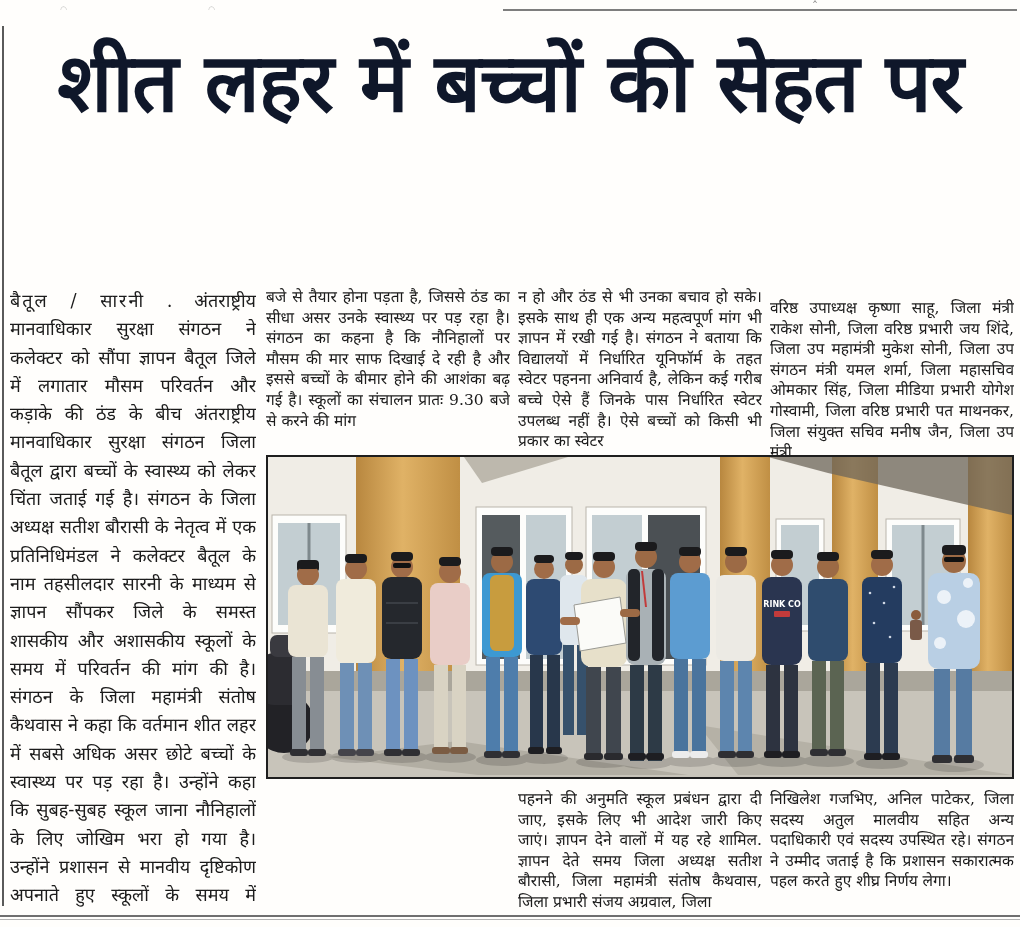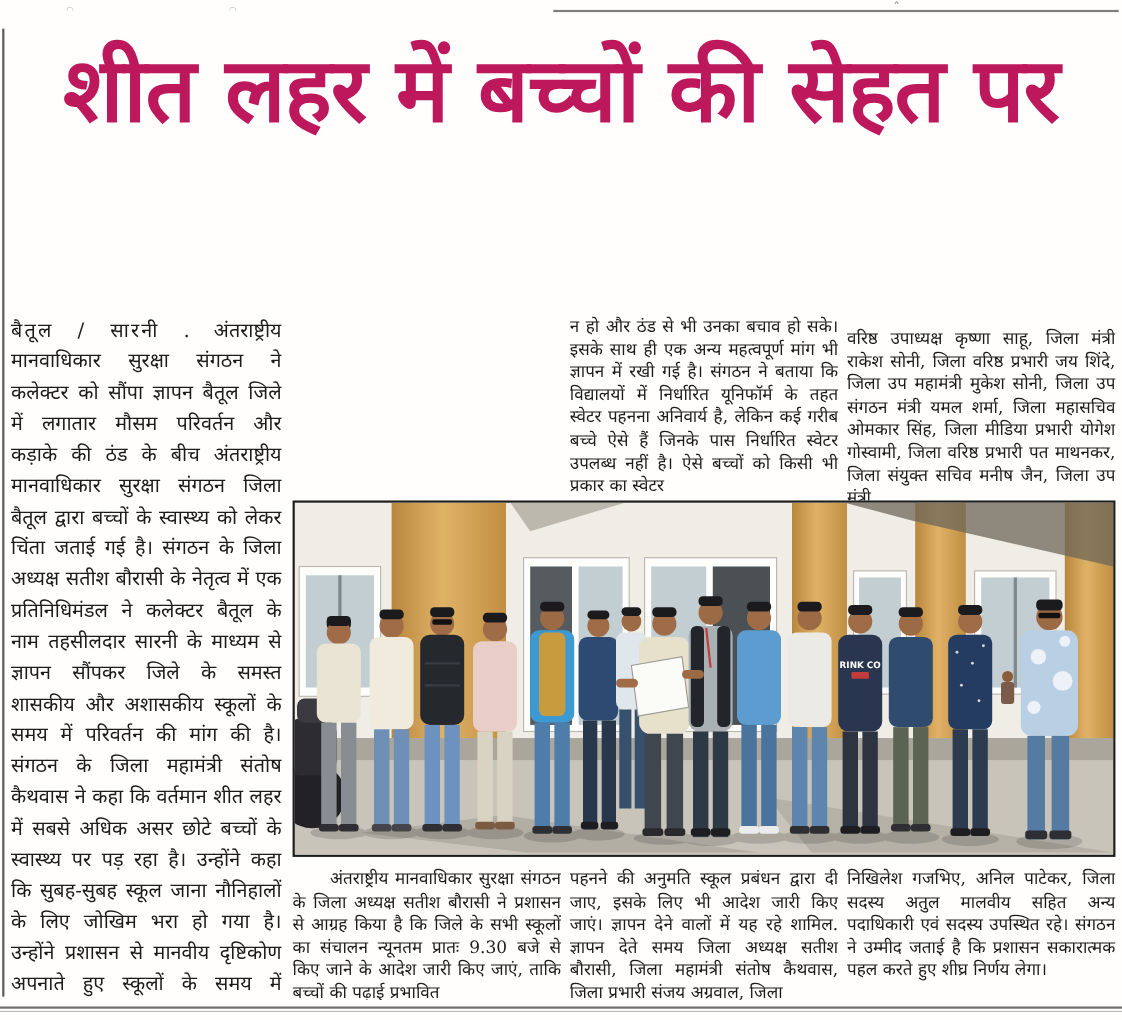--- a/index.html
+++ b/index.html
@@ -9,21 +9,21 @@
   
   .top-frag{position:absolute;top:0;height:10px;overflow:hidden;color:#444;font-size:12px;opacity:.65;}
   .rule-top-right{position:absolute;left:503px;top:9px;width:514px;border-top:2px solid #7e7e7e;}
   .rule-left{position:absolute;left:2px;top:26px;height:880px;border-left:2px solid #5a5a5a;}
   .rule-bottom{position:absolute;left:0;top:915px;width:1020px;height:2px;
                border-top:2px solid #6f6f6f;border-bottom:1px solid #b3b3b3;}
 
   
   .headline{position:absolute;left:10px;top:26px;width:1000px;height:252px;
             font-family:"DejaVu Sans","Liberation Sans",sans-serif;font-weight:bold;
-            color:#be185d;text-align:center;font-size:81px;line-height:114px;
+            color:#0f172a;text-align:center;font-size:81px;line-height:114px;
             letter-spacing:-1px;overflow:hidden;}
 
   
   .col{position:absolute;text-align:justify;overflow:hidden;}
   .big{font-size:18px;line-height:28.3px;}
   .small{font-size:15.5px;line-height:20.6px;}
   .col1{left:10px;top:287px;width:246px;height:620px;}
   .col2t{left:266px;top:287px;width:244px;height:166px;}
   .col3t{left:518px;top:287px;width:244px;height:170px;}
   .col4t{left:770px;top:298px;width:244px;height:170px;}
@@ -54,20 +54,21 @@
 
   <div class="headline">
     <div>शीत लहर में बच्चों की सेहत पर</div>
   </div>
 
   <div class="col big col1">
     <span class="dateline">बैतूल / सारनी .</span>
     <span>अंतराष्ट्रीय मानवाधिकार सुरक्षा संगठन ने कलेक्टर को सौंपा ज्ञापन बैतूल जिले में लगातार मौसम परिवर्तन और कड़ाके की ठंड के बीच अंतराष्ट्रीय मानवाधिकार सुरक्षा संगठन जिला बैतूल द्वारा बच्चों के स्वास्थ्य को लेकर चिंता जताई गई है। संगठन के जिला अध्यक्ष सतीश बौरासी के नेतृत्व में एक प्रतिनिधिमंडल ने कलेक्टर बैतूल के नाम तहसीलदार सारनी के माध्यम से ज्ञापन सौंपकर जिले के समस्त शासकीय और अशासकीय स्कूलों के समय में परिवर्तन की मांग की है। संगठन के जिला महामंत्री संतोष कैथवास ने कहा कि वर्तमान शीत लहर में सबसे अधिक असर छोटे बच्चों के स्वास्थ्य पर पड़ रहा है। उन्होंने कहा कि सुबह-सुबह स्कूल जाना नौनिहालों के लिए जोखिम भरा हो गया है। उन्होंने प्रशासन से मानवीय दृष्टिकोण अपनाते हुए स्कूलों के समय में परिवर्तन करने की मांग की। उन्होंने कहा कि यह निर्णय बच्चों के भविष्य और स्वास्थ्य दोनों के लिए आवश्यक है। शीत लहर जैसी चल रही ठंडी हवाएं ज्ञापन में उल्लेख किया गया है कि बैतूल जिले में प्रातःकाल शीत लहर जैसी ठंडी हवाएं चल रही हैं, इसके बावजूद वर्तमान में जिले के सभी स्कूल नर्सरी से कक्षा बारहवीं तक सुबह 7.45 बजे से संचालित किए जा रहे हैं। स्कूल जाने के लिए बच्चों को सुबह लगभग 6</span>
   </div>
 
+  <div class="col small col2t">बजे से तैयार होना पड़ता है, जिससे ठंड का सीधा असर उनके स्वास्थ्य पर पड़ रहा है। संगठन का कहना है कि नौनिहालों पर मौसम की मार साफ दिखाई दे रही है और इससे बच्चों के बीमार होने की आशंका बढ़ गई है। स्कूलों का संचालन प्रातः 9.30 बजे से करने की मांग</div>
   <div class="col small col3t">न हो और ठंड से भी उनका बचाव हो सके। इसके साथ ही एक अन्य महत्वपूर्ण मांग भी ज्ञापन में रखी गई है। संगठन ने बताया कि विद्यालयों में निर्धारित यूनिफॉर्म के तहत स्वेटर पहनना अनिवार्य है, लेकिन कई गरीब बच्चे ऐसे हैं जिनके पास निर्धारित स्वेटर उपलब्ध नहीं है। ऐसे बच्चों को किसी भी प्रकार का स्वेटर</div>
   <div class="col small col4t">वरिष्ठ उपाध्यक्ष कृष्णा साहू, जिला मंत्री राकेश सोनी, जिला वरिष्ठ प्रभारी जय शिंदे, जिला उप महामंत्री मुकेश सोनी, जिला उप संगठन मंत्री यमल शर्मा, जिला महासचिव ओमकार सिंह, जिला मीडिया प्रभारी योगेश गोस्वामी, जिला वरिष्ठ प्रभारी पत माथनकर, जिला संयुक्त सचिव मनीष जैन, जिला उप मंत्री</div>
 
   <div class="photo">
     <svg viewBox="0 0 744 320" preserveAspectRatio="none">
       <defs>
         <linearGradient id="gp" x1="0" y1="0" x2="1" y2="0">
           <stop offset="0" stop-color="#b8873f"></stop>
             <stop offset=".45" stop-color="#e0b266"></stop>
             <stop offset="1" stop-color="#c08f44"></stop>
@@ -296,17 +297,16 @@
           <circle cx="672" cy="186" r="6" fill="#ecf2f8"></circle>
           <circle cx="700" cy="126" r="5" fill="#ecf2f8"></circle>
           <rect x="666" y="212" width="16" height="94" fill="#567ba2"></rect>
           <rect x="688" y="212" width="16" height="94" fill="#567ba2"></rect>
           <rect x="664" y="298" width="20" height="8" rx="3" fill="#2f2f33"></rect>
           <rect x="686" y="298" width="20" height="8" rx="3" fill="#2f2f33"></rect>
         </g>
     </svg>
   </div>
 
-  <div class="col small col2b indent">अंतराष्ट्रीय मानवाधिकार सुरक्षा संगठन के जिला अध्यक्ष सतीश बौरासी ने प्रशासन से आग्रह किया है कि जिले के सभी स्कूलों का संचालन न्यूनतम प्रातः 9.30 बजे से किए जाने के आदेश जारी किए जाएं, ताकि बच्चों की पढ़ाई प्रभावित</div>
   <div class="col small col3b">पहनने की अनुमति स्कूल प्रबंधन द्वारा दी जाए, इसके लिए भी आदेश जारी किए जाएं। ज्ञापन देने वालों में यह रहे शामिल. ज्ञापन देते समय जिला अध्यक्ष सतीश बौरासी, जिला महामंत्री संतोष कैथवास, जिला प्रभारी संजय अग्रवाल, जिला</div>
   <div class="col small col4b">निखिलेश गजभिए, अनिल पाटेकर, जिला सदस्य अतुल मालवीय सहित अन्य पदाधिकारी एवं सदस्य उपस्थित रहे। संगठन ने उम्मीद जताई है कि प्रशासन सकारात्मक पहल करते हुए शीघ्र निर्णय लेगा।</div>
 
 </div>
 
 </body></html>

